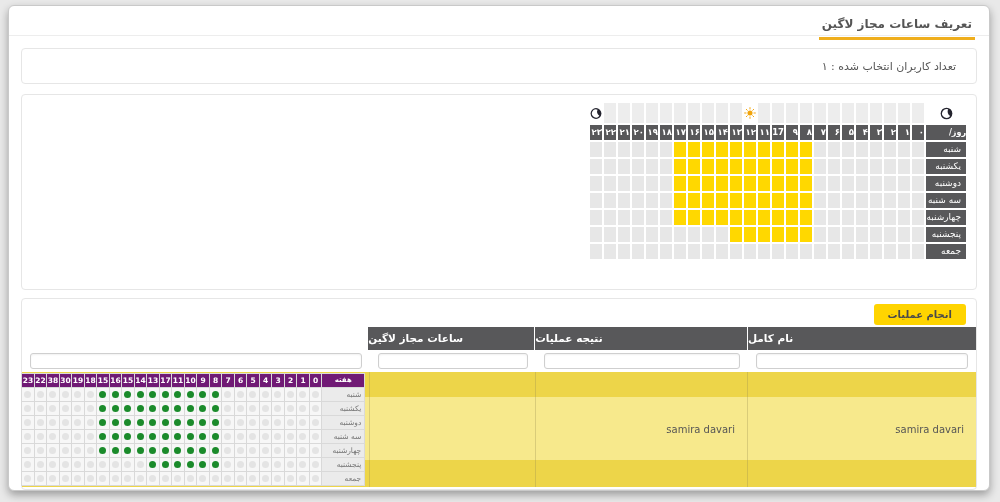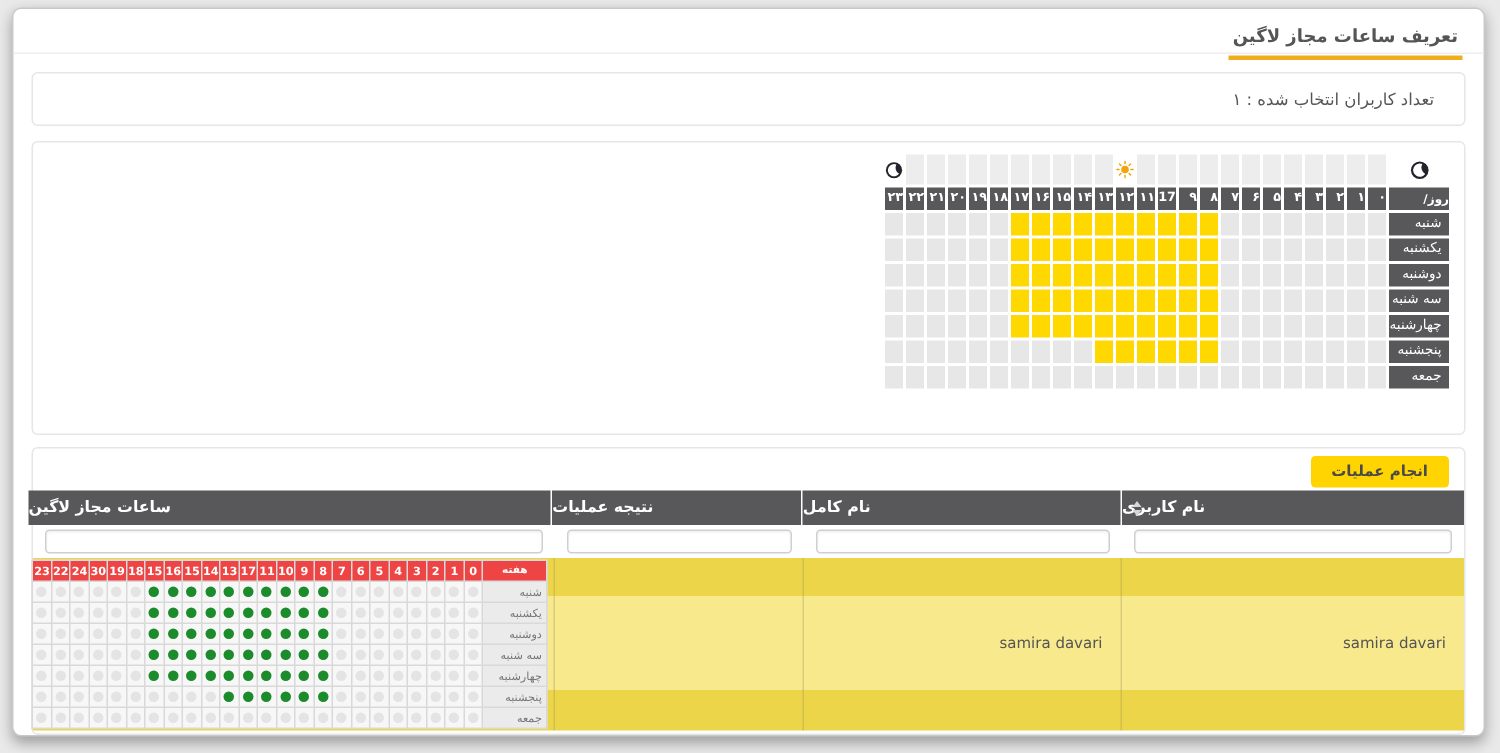--- a/index.html
+++ b/index.html
@@ -71,21 +71,21 @@
   .td{position:relative;box-sizing:border-box;}
   .td + .td{border-right:1px solid rgba(150,140,80,.30);}
   .td-text{display:flex;align-items:center;padding:0 12px;font-size:10px;color:#555;direction:ltr;justify-content:flex-end;}
   
   #mini-grid{
     position:absolute;top:1px;right:4px;direction:rtl;
     display:grid;grid-template-columns:42px repeat(24,11.5px);
     grid-template-rows:repeat(8,13px);gap:1px;background:#d9d9d9;
     border:1px solid #d9d9d9;
   }
-  .mg-h{background:#ef4444;color:#fff;font-size:7.5px;font-weight:bold;line-height:13px;text-align:center;}
+  .mg-h{background:#701a75;color:#fff;font-size:7.5px;font-weight:bold;line-height:13px;text-align:center;}
   .mg-corner{font-size:7px;}
   .mg-day{background:#ebebeb;color:#777;font-size:7.5px;line-height:13px;padding-right:3px;box-sizing:border-box;white-space:nowrap;}
   .mg-cell{background:#f7f7f7;display:flex;align-items:center;justify-content:center;}
   .mg-cell span{display:block;width:7px;height:7px;border-radius:50%;}
   .mg-cell span.off{background:#e4e4e4;}
   .mg-cell span.on{background:#1b8b2b;}
 </style>
 </head>
 <body>
 
@@ -352,24 +352,20 @@
         <div class="sg-cell"></div>
       </div>
   </div>
 
   <div class="panel panel3">
     <div class="ops-row">
       <button class="btn">انجام عملیات</button>
     </div>
     <div class="tbl">
       <div class="thead" id="thead">
-          <div class="th">نام کاربری<span class="sort">
-              <i class="tri-up"></i>
-              <i class="tri-down"></i>
-            </span></div>
           <div class="th">نام کامل</div>
           <div class="th">نتیجه عملیات</div>
           <div class="th">ساعات مجاز لاگین</div>
         </div>
       <div class="tfilter" id="tfilter">
           <div class="tf">
             <input type="text" placeholder="" style="">
           </div>
           <div class="tf">
             <input type="text" placeholder="" style="">
@@ -402,21 +398,21 @@
               <div class="mg-h">11</div>
               <div class="mg-h">17</div>
               <div class="mg-h">13</div>
               <div class="mg-h">14</div>
               <div class="mg-h">15</div>
               <div class="mg-h">16</div>
               <div class="mg-h">15</div>
               <div class="mg-h">18</div>
               <div class="mg-h">19</div>
               <div class="mg-h">30</div>
-              <div class="mg-h">24</div>
+              <div class="mg-h">38</div>
               <div class="mg-h">22</div>
               <div class="mg-h">23</div>
               <div class="mg-day">شنبه</div>
               <div class="mg-cell">
                 <span class="off"></span>
               </div>
               <div class="mg-cell">
                 <span class="off"></span>
               </div>
               <div class="mg-cell">

